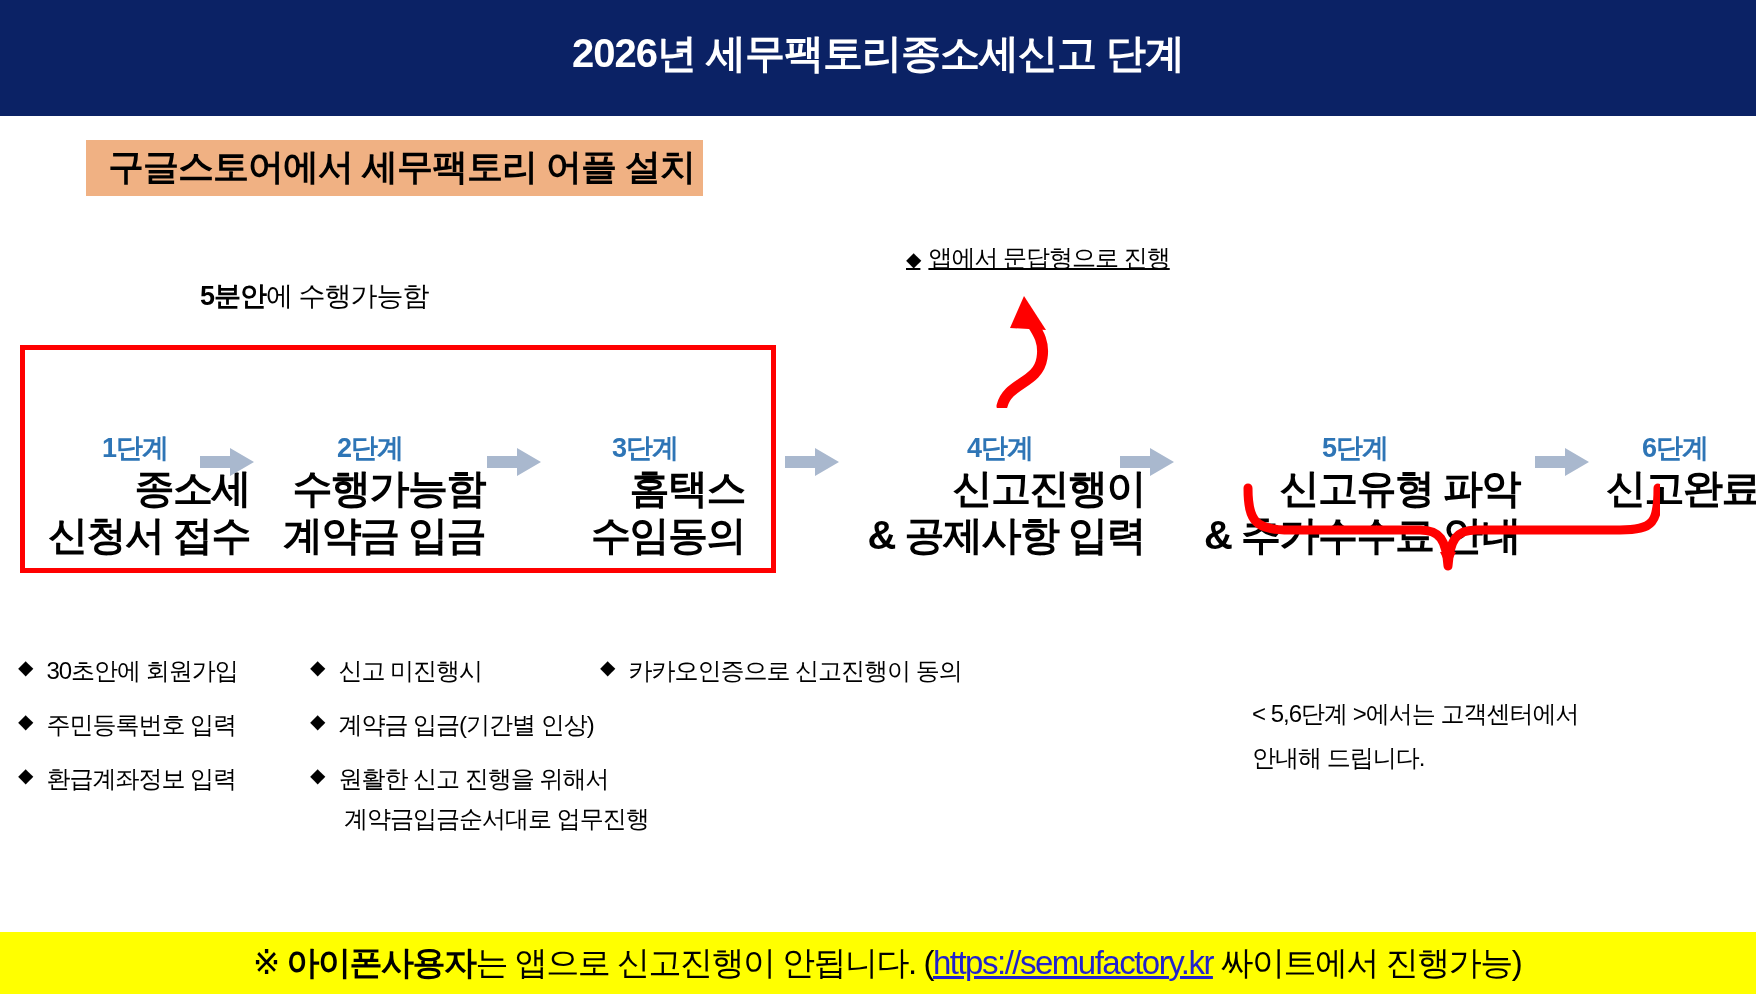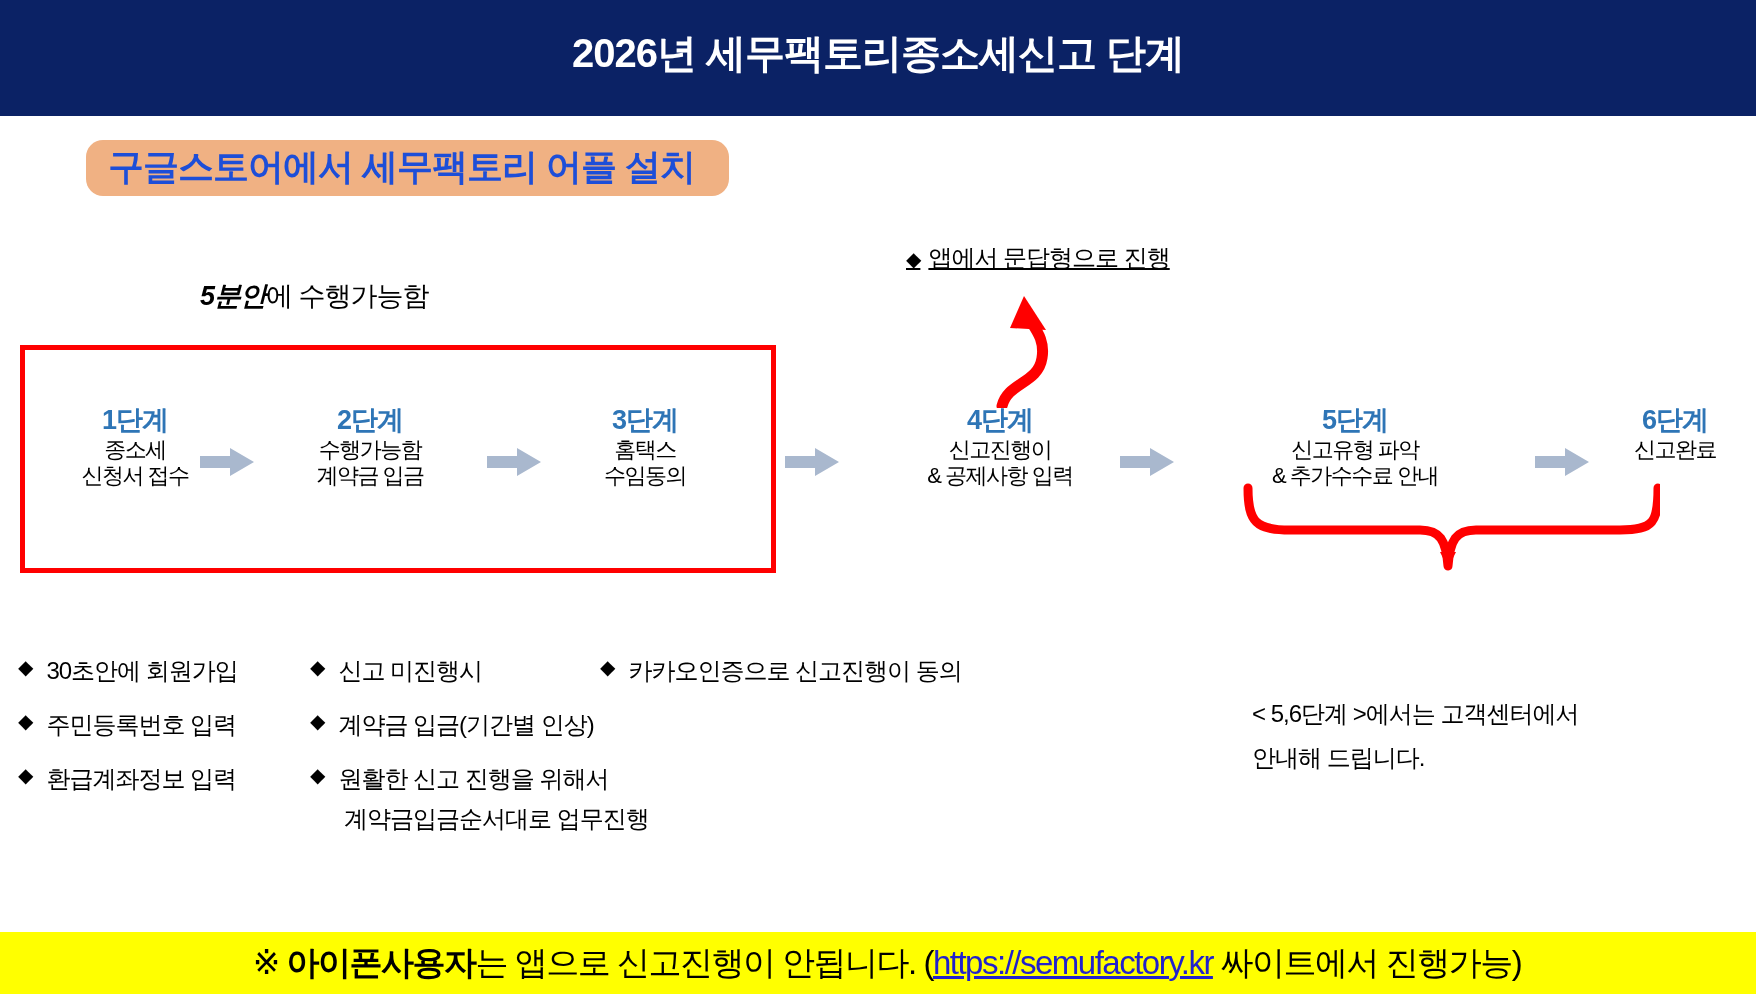--- a/index.html
+++ b/index.html
@@ -18,54 +18,54 @@
   }
   .header-title {
     position: absolute; left: 0; top: 26px; width: 1756px;
     text-align: center; color: #ffffff;
     font-size: 40px; font-weight: bold; letter-spacing: -1px;
   }
 
   
   .subtitle-band {
     position: absolute; left: 86px; top: 140px;
-    padding: 8px 34px 10px 22px;
-    background: #F0B183; color: #1d4ed8;
+    padding: 8px 8px 10px 22px;
+    background: #F0B183; color: #000000;
     font-size: 36px; font-weight: bold; letter-spacing: -1px;
     line-height: 1.05;
-    border-radius: 17px;
   }
 
   
   .five-min-note {
     position: absolute; left: 200px; top: 278px;
     font-size: 27px; color: #000; letter-spacing: -1px; white-space: nowrap;
   }
-  .five-min-note .bold { font-weight: bold; font-style: italic; }
+  .five-min-note .bold { font-weight: bold; }
 
   
   .red-box {
     position: absolute; left: 20px; top: 345px; width: 756px; height: 228px;
     border: 5px solid #FF0000; background: transparent;
   }
 
   
   .flow-row {
     position: absolute; left: 0px; top: 405px; width: 1756px; height: 130px;
   }
   .step {
-    position: absolute; text-align: center; line-height: 1.18; white-space: nowrap;
+    position: absolute; text-align: center; line-height: 1.18; white-space: nowrap; margin-top: 28px;
   }
   .step .step-num {
     color: #2E75B6; font-size: 27px; font-weight: bold; letter-spacing: -1px;
     display: block;
   }
   .step .step-line {
-    color: #000000; font-size: 22px; font-weight: normal; letter-spacing: -1.5px;
+    color: #000000; font-size: 40px; font-weight: bold; letter-spacing: -1.5px;
     display: block;
+    text-align: right;
   }
 
   
   .arrow {
     position: absolute; top: 42px; width: 54px; height: 30px;
   }
   .arrow svg { display:block; }
 
   
   .callout-app {

